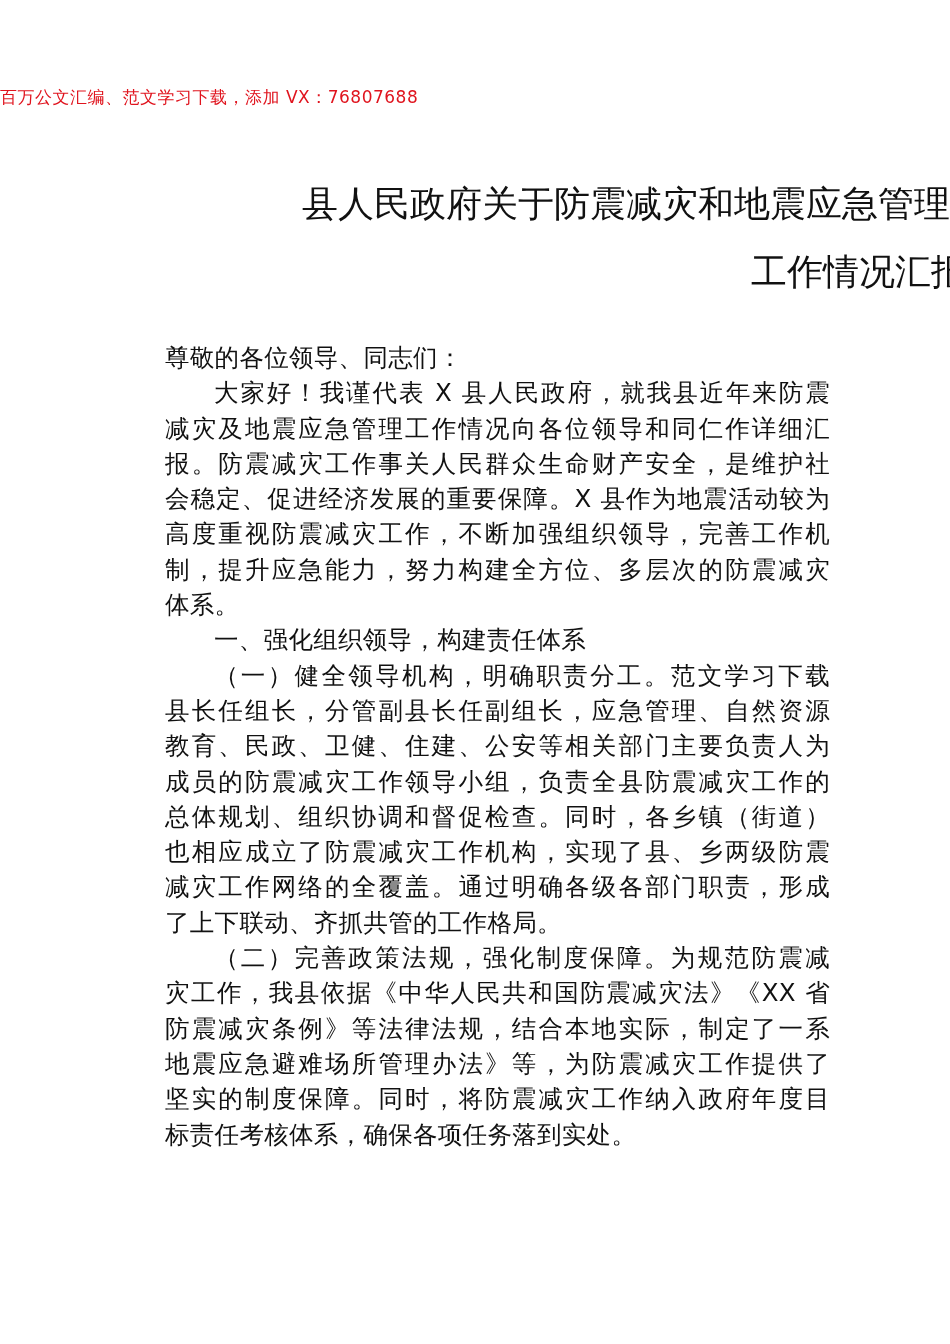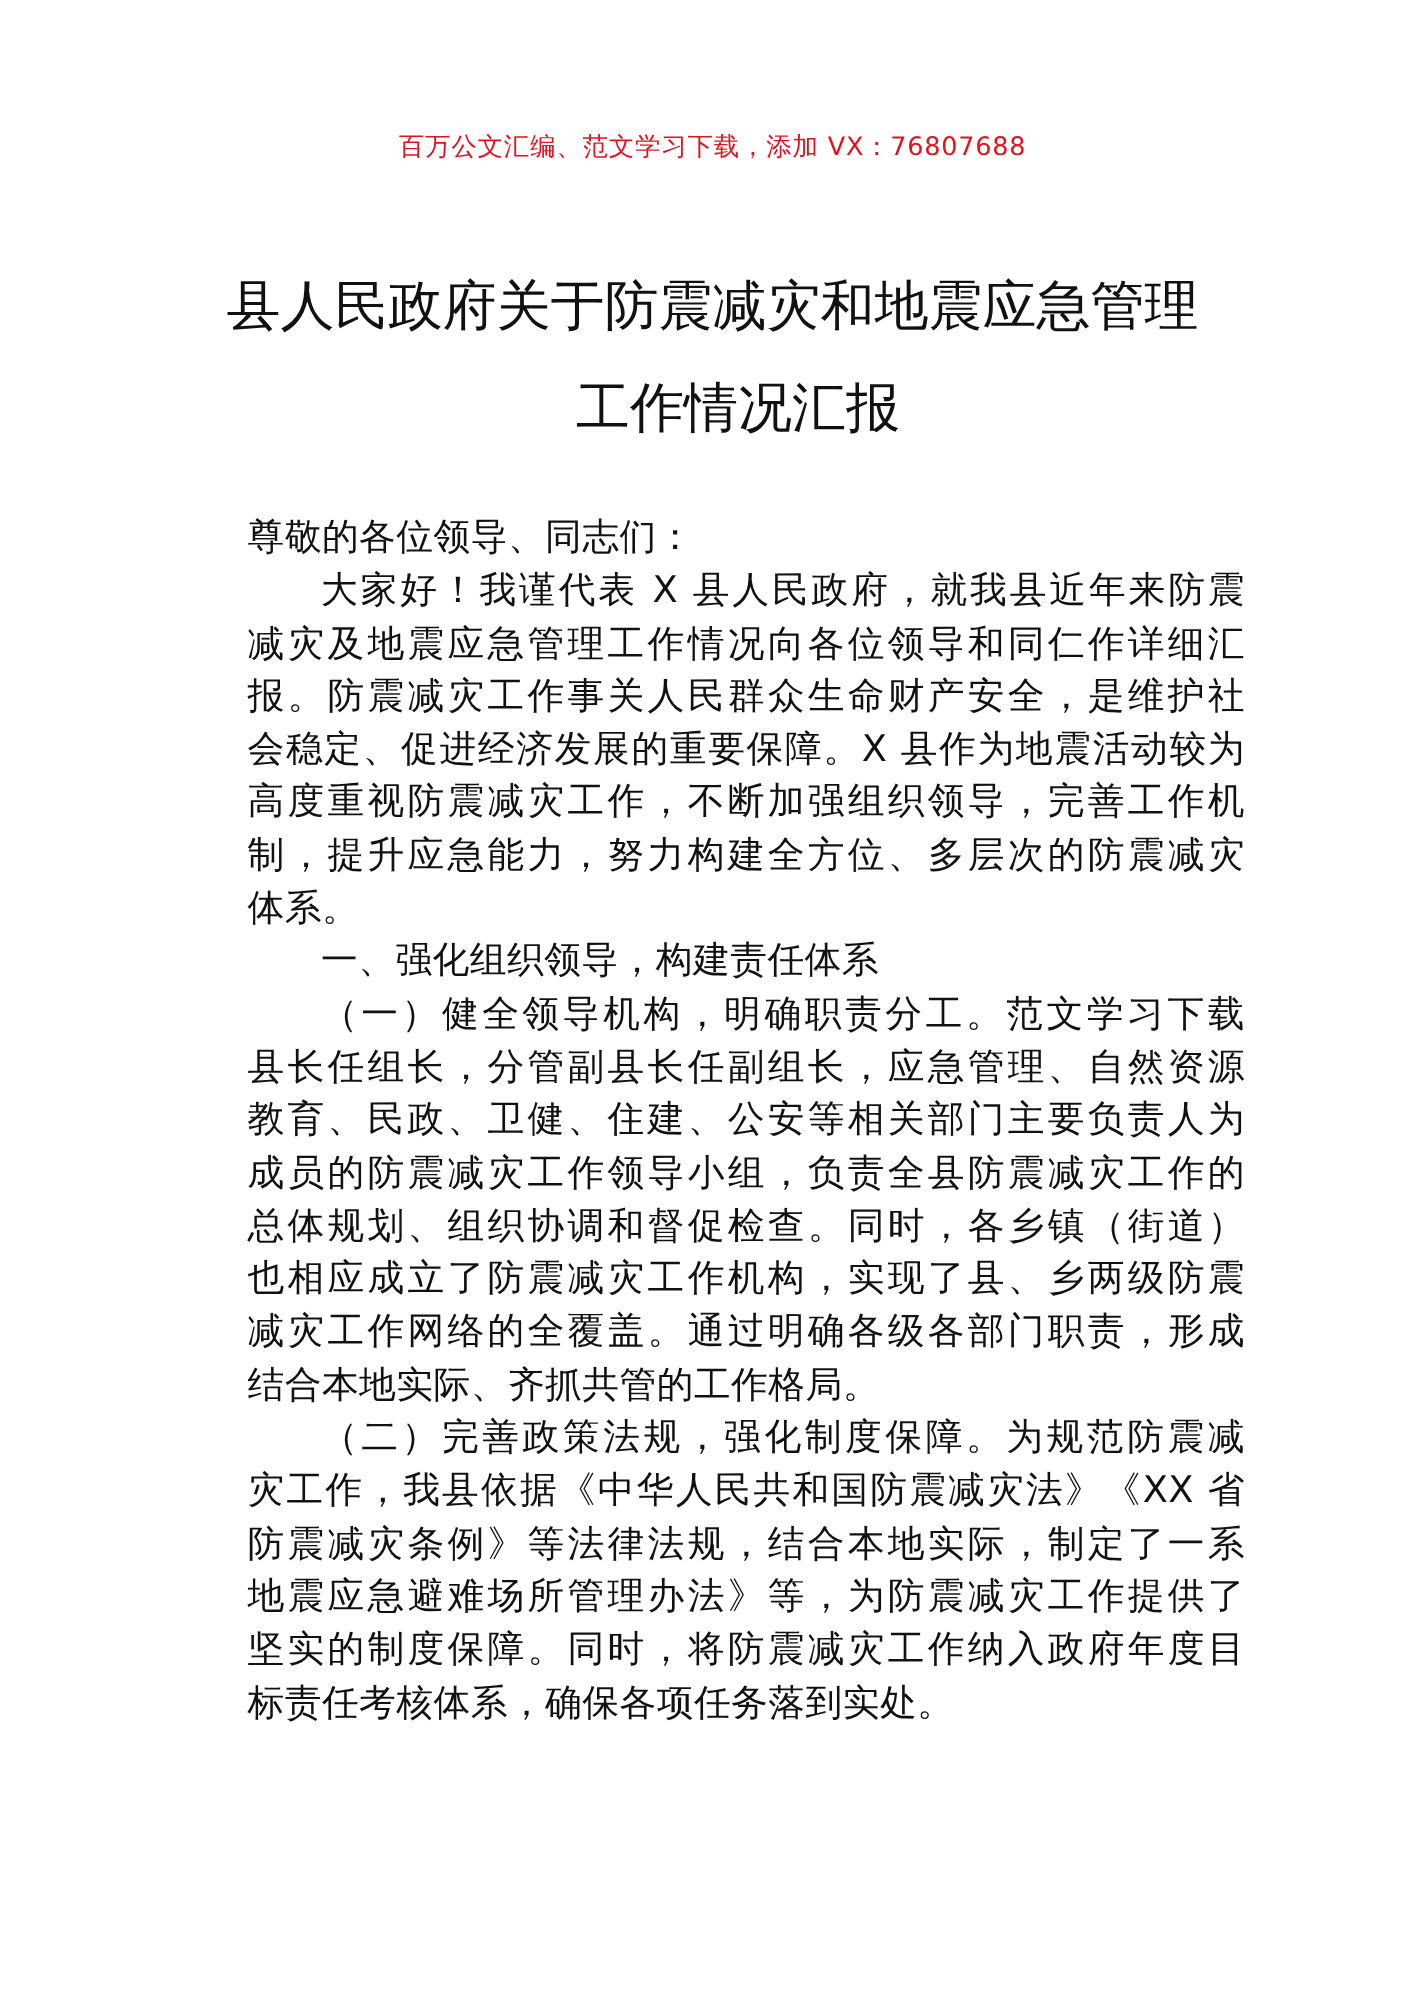--- a/index.html
+++ b/index.html
@@ -1,20 +1,20 @@
 <!DOCTYPE html>
 <html><head>
 <meta charset="utf-8">
 <style>
   html, body { margin: 0; padding: 0; background: #ffffff; }
   body { width: 950px; height: 1344px; position: relative; overflow: hidden;
          font-family: "DejaVu Sans", "Liberation Sans", sans-serif; color: #111; }
-  .watermark { position: absolute; top: 86px; left: 0; width: 950px; text-align: center;
+  .watermark { position: absolute; top: 86px; left: 0; width: 950px; text-align: left;
                font-size: 17px; color: #e0141e; letter-spacing: 0.5px; }
-  .title { position: absolute; left: 0; width: 950px; text-align: center;
+  .title { position: absolute; left: 0; width: 950px; text-align: right;
            font-size: 36px; color: #111; letter-spacing: 0px; }
   .title.l1 { top: 180px; }
   .title.l2 { top: 248px; margin-left: 17px; }
   .body { position: absolute; top: 340px; left: 145px; width: 665px; margin-left: 20px; }
   .line { height: 35.3px; line-height: 35.3px; font-size: 24.5px; white-space: nowrap;
           letter-spacing: 0.3px; }
   .line.just { text-align: justify; text-align-last: justify; }
   .indent { padding-left: 49px; }
 </style>
 </head>
@@ -35,20 +35,20 @@
   <div class="line just">制，提升应急能力，努力构建全方位、多层次的防震减灾</div>
   <div class="line">体系。</div>
   <div class="line indent">一、强化组织领导，构建责任体系</div>
   <div class="line indent just">（一）健全领导机构，明确职责分工。范文学习下载</div>
   <div class="line just">县长任组长，分管副县长任副组长，应急管理、自然资源</div>
   <div class="line just">教育、民政、卫健、住建、公安等相关部门主要负责人为</div>
   <div class="line just">成员的防震减灾工作领导小组，负责全县防震减灾工作的</div>
   <div class="line just">总体规划、组织协调和督促检查。同时，各乡镇（街道）</div>
   <div class="line just">也相应成立了防震减灾工作机构，实现了县、乡两级防震</div>
   <div class="line just">减灾工作网络的全覆盖。通过明确各级各部门职责，形成</div>
-  <div class="line">结合本地实际、齐抓共管的工作格局。</div>
+  <div class="line">了上下联动、齐抓共管的工作格局。</div>
   <div class="line indent just">（二）完善政策法规，强化制度保障。为规范防震减</div>
   <div class="line just">灾工作，我县依据《中华人民共和国防震减灾法》《XX 省</div>
   <div class="line just">防震减灾条例》等法律法规，结合本地实际，制定了一系</div>
   <div class="line just">地震应急避难场所管理办法》等，为防震减灾工作提供了</div>
   <div class="line just">坚实的制度保障。同时，将防震减灾工作纳入政府年度目</div>
   <div class="line">标责任考核体系，确保各项任务落到实处。</div>
 </div>
 
 </body></html>

